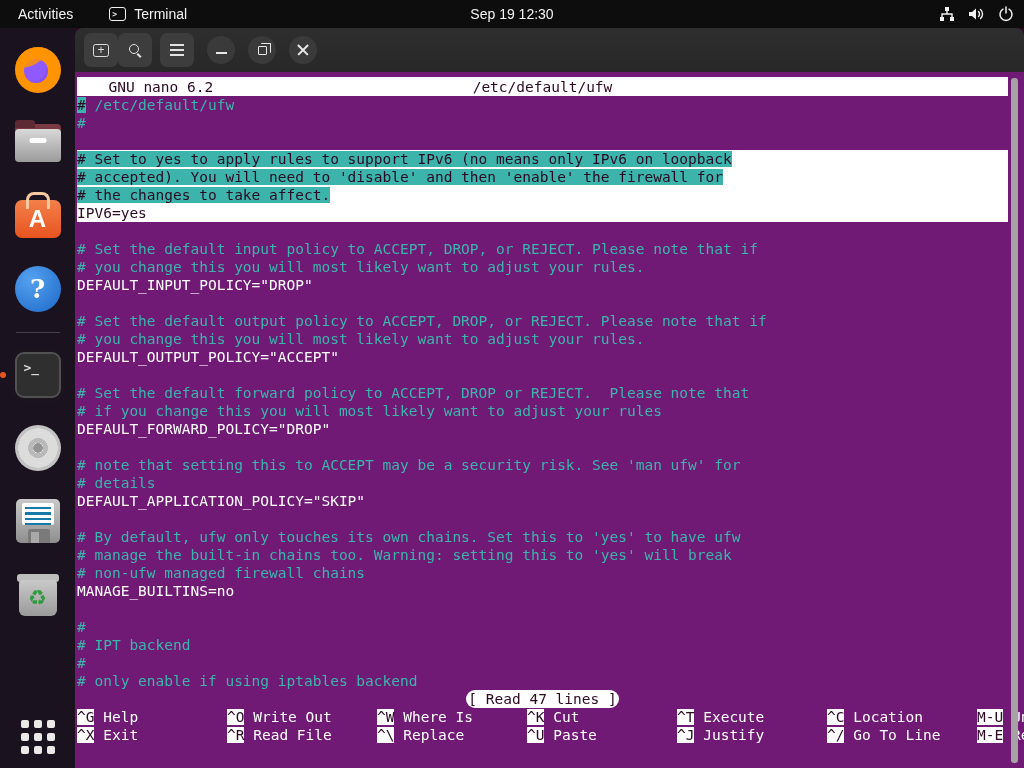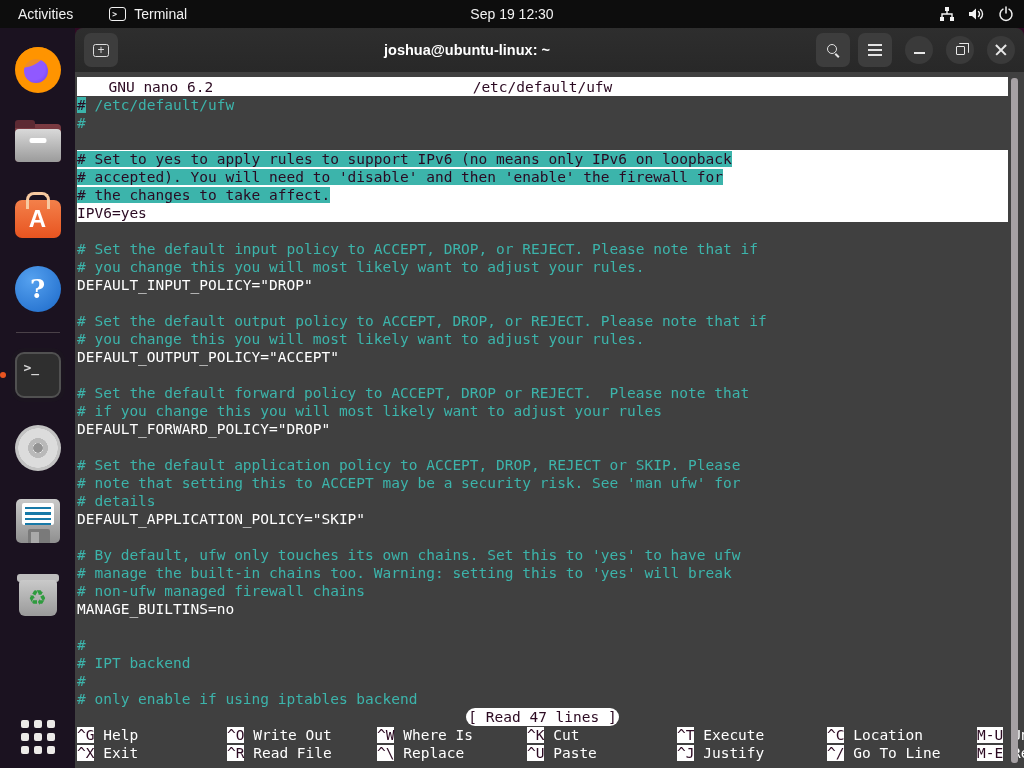--- a/index.html
+++ b/index.html
@@ -101,21 +101,21 @@
   .close-glyph::before { transform:rotate(45deg); } .close-glyph::after { transform:rotate(-45deg); }
   .search-glyph { position:relative; width:14px; height:14px; }
   .search-glyph::before { content:""; position:absolute; left:1px; top:1px; width:8px; height:8px;
                           border:1.6px solid #e3e3e3; border-radius:50%; }
   .search-glyph::after { content:""; position:absolute; left:10px; top:10px; width:5px; height:1.6px;
                          background:#e3e3e3; transform:rotate(45deg); transform-origin:0 0; }
   .menu-glyph { display:flex; flex-direction:column; gap:3.5px; }
   .menu-glyph i { width:14px; height:1.6px; background:#e3e3e3; display:block; }
 
   
-  .term-body { position:absolute; top:44px; left:0; right:0; bottom:0; background:#404040;
+  .term-body { position:absolute; top:44px; left:0; right:0; bottom:0; background:#701a75;
                font-family:"DejaVu Sans Mono", monospace; font-size:14.5px; line-height:18px;
                padding:5px 16px 0 2px; color:#ffffff; }
   .nano-header { height:19px; background:#ffffff; color:#2c0a22; position:relative;
                  white-space:pre; display:flex; align-items:center; }
   .nano-version { padding-left:14px; }
   .nano-path { position:absolute; left:0; right:0; text-align:center; }
   .line { height:18px; white-space:pre; }
   .line.sel { background:#ffffff; }
   .c { color:#3cb4ab; }
   .p { color:#ffffff; }
@@ -215,21 +215,20 @@
         <i></i>
         <i></i>
     </div>
   </div>
 
   <div class="window">
     <div class="headerbar">
       <div class="hb-btn">
         <span class="newtab-glyph">+</span>
       </div>
-      <div class="hb-title">joshua@ubuntu-linux: ~</div>
       <div class="hb-btn">
         <span class="search-glyph"></span>
       </div>
       <div class="hb-btn" style="margin-left:8px;">
         <span class="menu-glyph">
             <i></i>
             <i></i>
             <i></i>
           </span>
       </div>
@@ -264,21 +263,20 @@
           <div class="line"><span class="p">DEFAULT_INPUT_POLICY="DROP"</span></div>
           <div class="line"><span class="p"></span></div>
           <div class="line"><span class="c"># Set the default output policy to ACCEPT, DROP, or REJECT. Please note that if</span></div>
           <div class="line"><span class="c"># you change this you will most likely want to adjust your rules.</span></div>
           <div class="line"><span class="p">DEFAULT_OUTPUT_POLICY="ACCEPT"</span></div>
           <div class="line"><span class="p"></span></div>
           <div class="line"><span class="c"># Set the default forward policy to ACCEPT, DROP or REJECT.  Please note that</span></div>
           <div class="line"><span class="c"># if you change this you will most likely want to adjust your rules</span></div>
           <div class="line"><span class="p">DEFAULT_FORWARD_POLICY="DROP"</span></div>
           <div class="line"><span class="p"></span></div>
-          <div class="line"><span class="c"># Set the default application policy to ACCEPT, DROP, REJECT or SKIP. Please</span></div>
           <div class="line"><span class="c"># note that setting this to ACCEPT may be a security risk. See 'man ufw' for</span></div>
           <div class="line"><span class="c"># details</span></div>
           <div class="line"><span class="p">DEFAULT_APPLICATION_POLICY="SKIP"</span></div>
           <div class="line"><span class="p"></span></div>
           <div class="line"><span class="c"># By default, ufw only touches its own chains. Set this to 'yes' to have ufw</span></div>
           <div class="line"><span class="c"># manage the built-in chains too. Warning: setting this to 'yes' will break</span></div>
           <div class="line"><span class="c"># non-ufw managed firewall chains</span></div>
           <div class="line"><span class="p">MANAGE_BUILTINS=no</span></div>
           <div class="line"><span class="p"></span></div>
           <div class="line"><span class="c">#</span></div>

